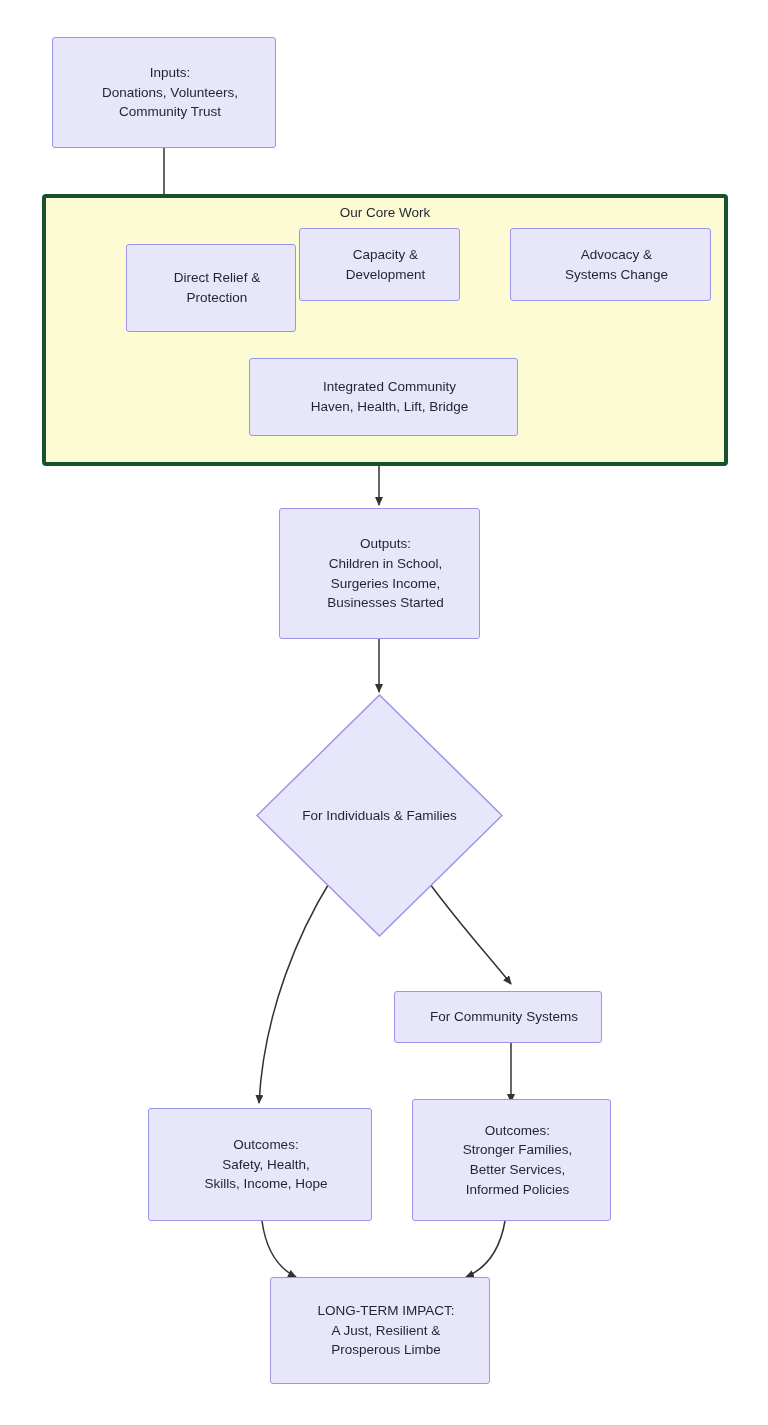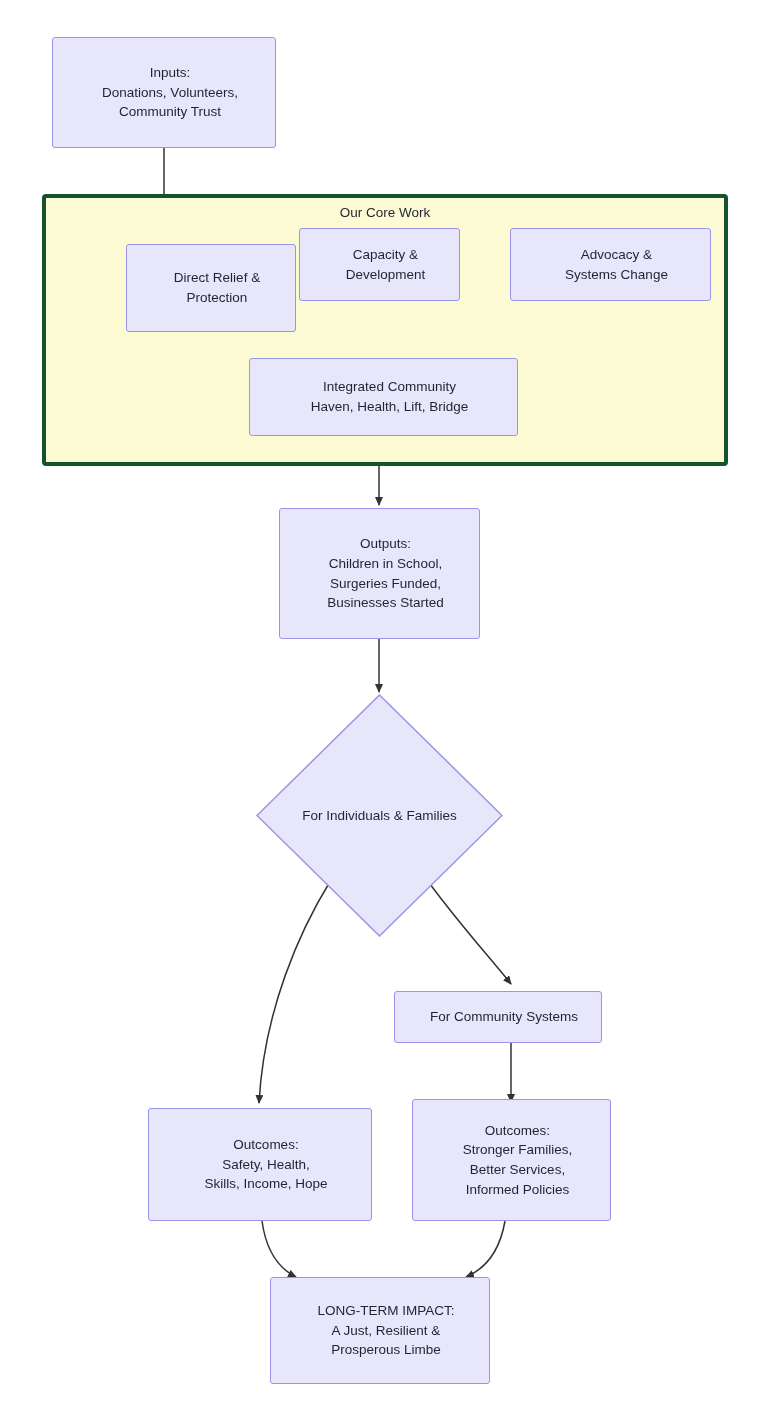--- a/index.html
+++ b/index.html
@@ -138,21 +138,21 @@
   </div>
 
   <div class="node box" style="left:249px; top:358px; width:269px; height:78px;">
     <span>Integrated Community
 Haven, Health, Lift, Bridge</span>
   </div>
 
   <div class="node box" style="left:279px; top:508px; width:201px; height:131px;">
     <span>Outputs:
 Children in School,
-Surgeries Funded,
+Surgeries Income,
 Businesses Started</span>
   </div>
 
   <div class="diamond-wrap" style="left:256px; top:694px; width:247px; height:243px;">
     <svg class="diamond-shape" viewBox="0 0 247 243" preserveAspectRatio="none">
       <polygon points="123.5,1 246,121.5 123.5,242 1,121.5" fill="#e7e6fb" stroke="#9a95e6" stroke-width="1.5"></polygon>
     </svg>
     <div class="diamond-label">For Individuals &amp; Families</div>
   </div>
 

